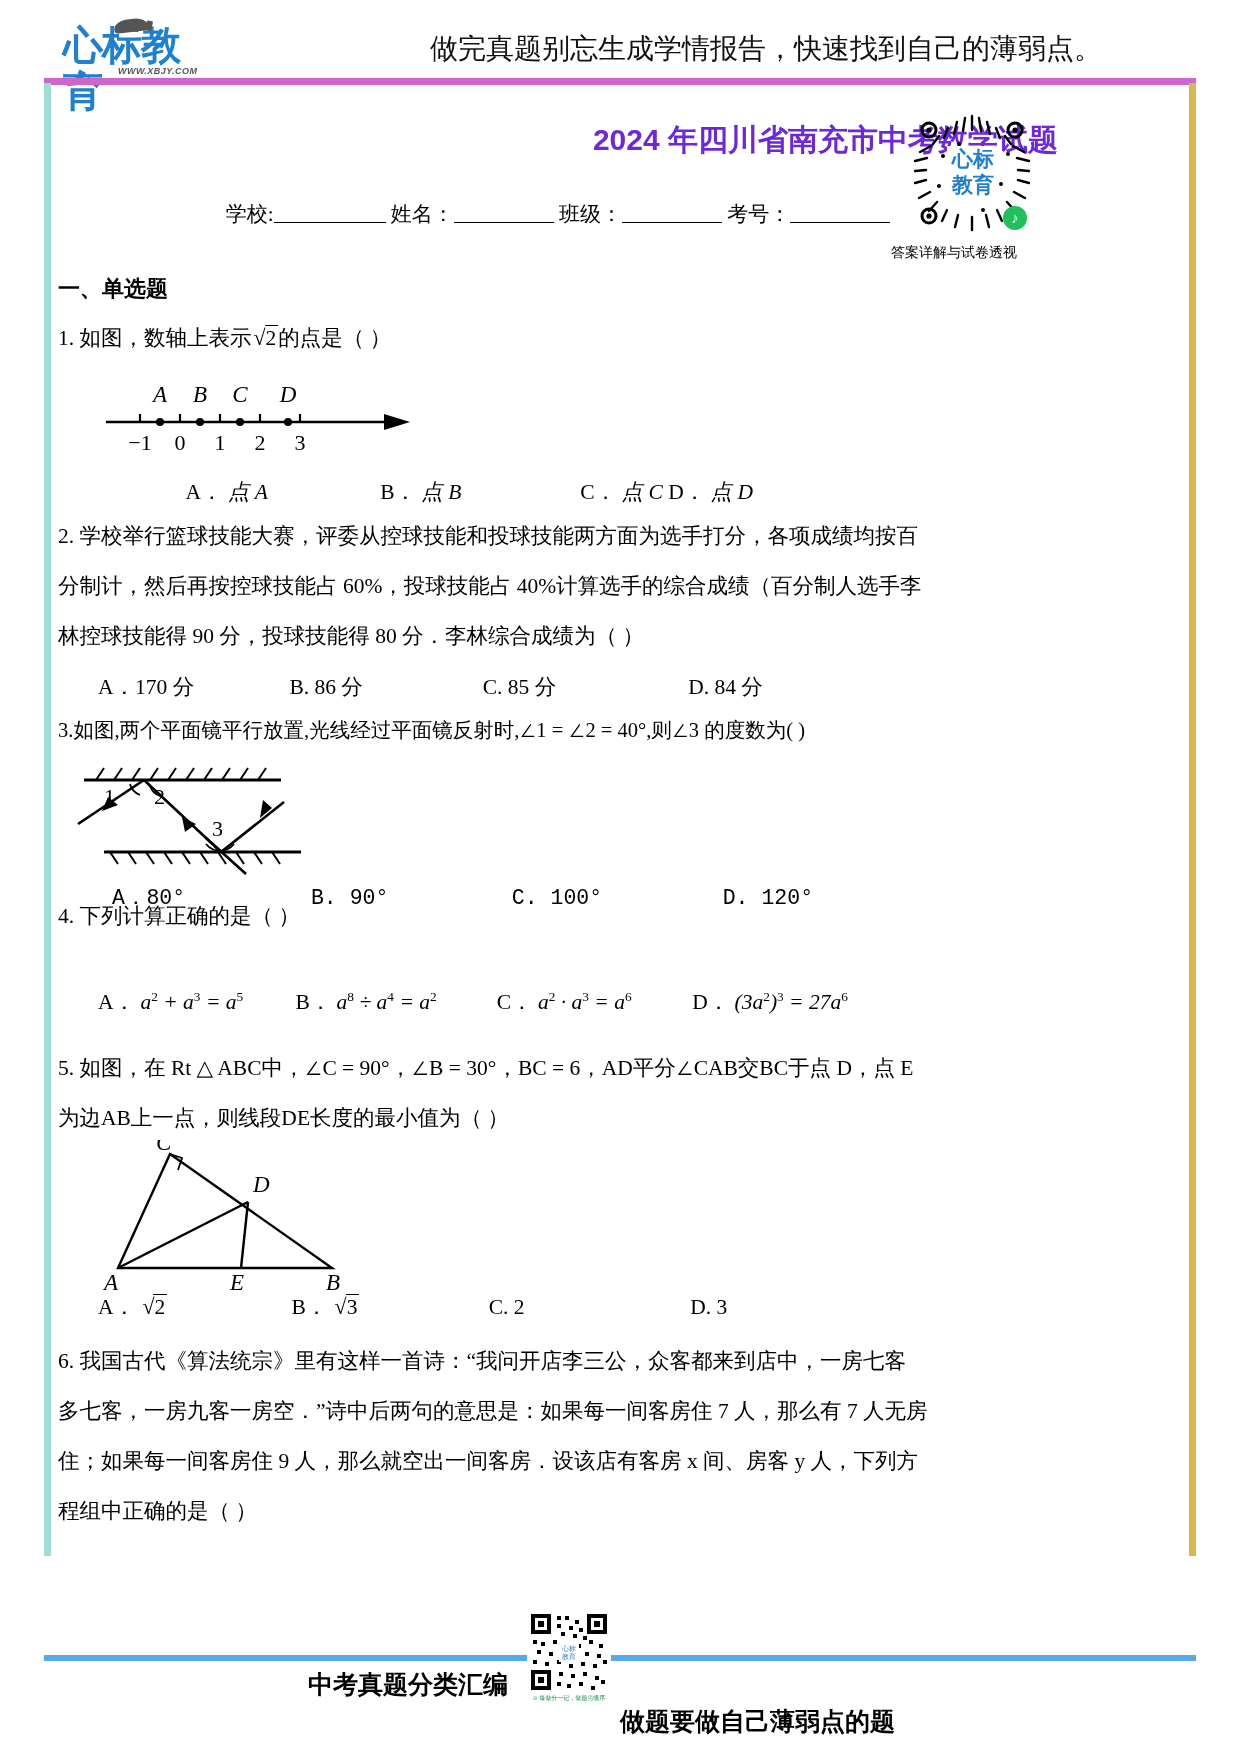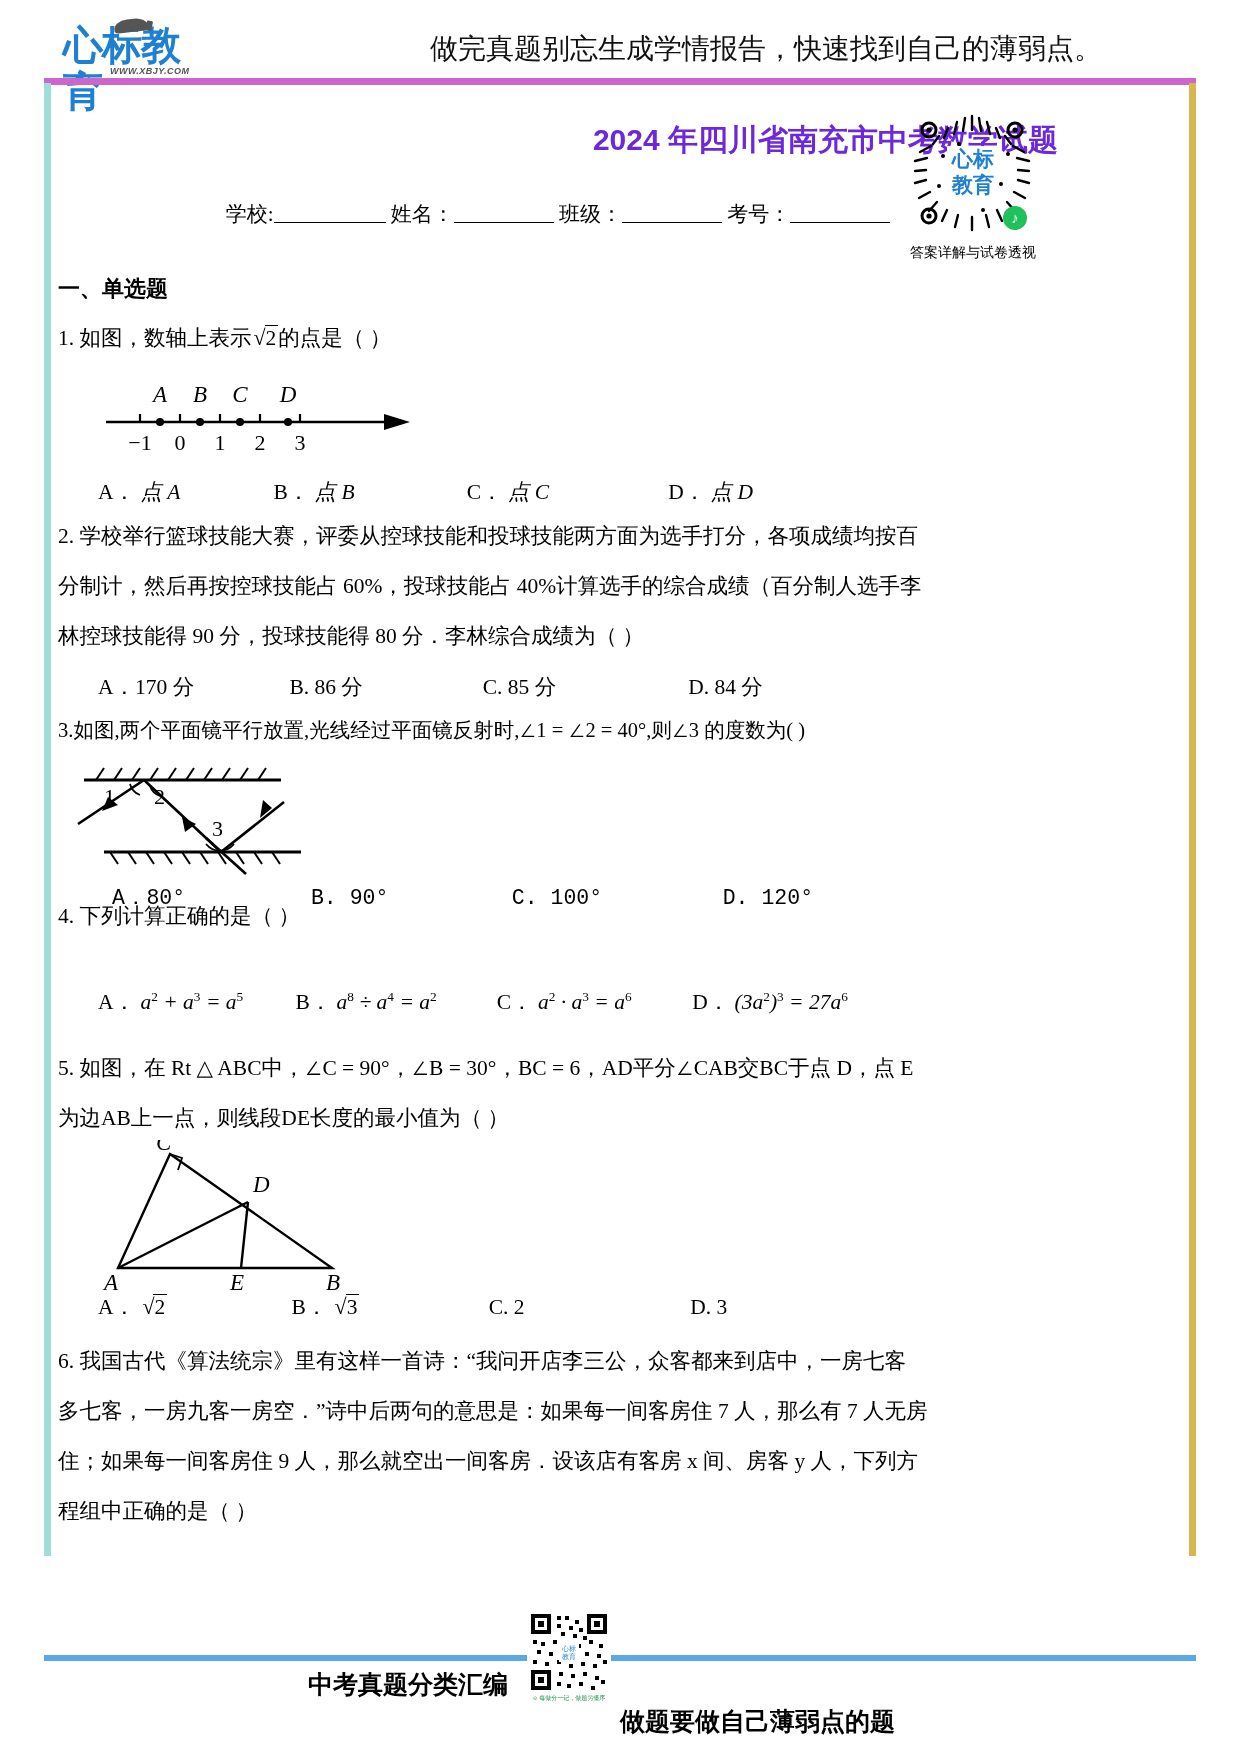--- a/index.html
+++ b/index.html
@@ -16,21 +16,21 @@
   .topbar { position:absolute; left:0; top:0; width:1240px; height:86px; }
   .logo { position:absolute; left:42px; top:22px; width:170px; height:52px; }
   .logo-text {
     font-family:"Liberation Sans", sans-serif;
     font-weight:bold; font-size:40px; color:#1f7fd0;
     letter-spacing:-1px; line-height:46px;margin-left:21px;
   }
   .logo-url {
     font-family:"Liberation Sans", sans-serif;
     font-size:9px; color:#555; font-style:italic; font-weight:bold;
-    position:absolute; left:68px; top:44px; letter-spacing:.5px;
+    position:absolute; left:76px; top:44px; letter-spacing:.5px;
   }
   .logo-cap {
     position:absolute; left:72px; top:-3px; width:34px; height:13px;
     background:#555; border-radius:40% 40% 12% 12%/70% 70% 25% 25%;
     transform:rotate(-7deg);
   }
   .logo-cap:after{
     content:""; position:absolute; right:-4px; top:4px;
     width:6px; height:10px; background:#555;
     transform:rotate(18deg); border-radius:1px;
@@ -73,21 +73,21 @@
     font-family:"Liberation Sans", sans-serif; font-weight:bold;
     color:#1f7fd0; line-height:26px; font-size:21px;
   }
   .qr-badge{
     position:absolute; right:4px; bottom:2px; width:24px; height:24px;
     border-radius:50%; background:#20c05a; color:#fff;
     font-family:"Liberation Sans", sans-serif; font-size:15px;
     text-align:center; line-height:24px;
   }
   .qr-caption{
-    position:absolute; left:-22px; top:130px; width:164px; text-align:center;
+    position:absolute; left:-22px; top:130px; width:164px; 
     font-family:Liberation Serif, serif; font-size:14px; color:#000;
   }
 
   
   .sec-head {
     position:absolute; left:0; font-family:"Liberation Sans", sans-serif;
     font-weight:bold; font-size:22px; color:#000;
   }
   .qline { position:absolute; left:0; font-size:21.5px; color:#000; line-height:32px; white-space:nowrap; }
   .opts { position:absolute; font-size:21.5px; color:#000; white-space:nowrap; }
@@ -244,21 +244,21 @@
       <g font-family="Liberation Serif, serif" font-size="22" fill="#000" text-anchor="middle">
         <text x="42" y="86">−1</text>
         <text x="82" y="86">0</text>
         <text x="122" y="86">1</text>
         <text x="162" y="86">2</text>
         <text x="202" y="86">3</text>
       </g>
     </svg>
   </div>
 
-  <div class="opts" style="left:40px; top:385px;">
+  <div class="opts" style="left:40px; top:385px;text-align:right;">
     <span class="opt" style="width:170px"><span>A．</span> <em class="v">点 A</em></span>
     <span class="opt" style="width:188px"><span>B．</span> <em class="v">点 B</em></span>
     <span class="opt" style="width:196px"><span>C．</span> <em class="v">点 C</em></span>
     <span class="opt"><span>D．</span> <em class="v">点 D</em></span>
   </div>
 
   <div class="qline" style="top:428px;">
     <span>2.</span>
     <span>学校举行篮球技能大赛，评委从控球技能和投球技能两方面为选手打分，各项成绩均按百</span>
   </div>

